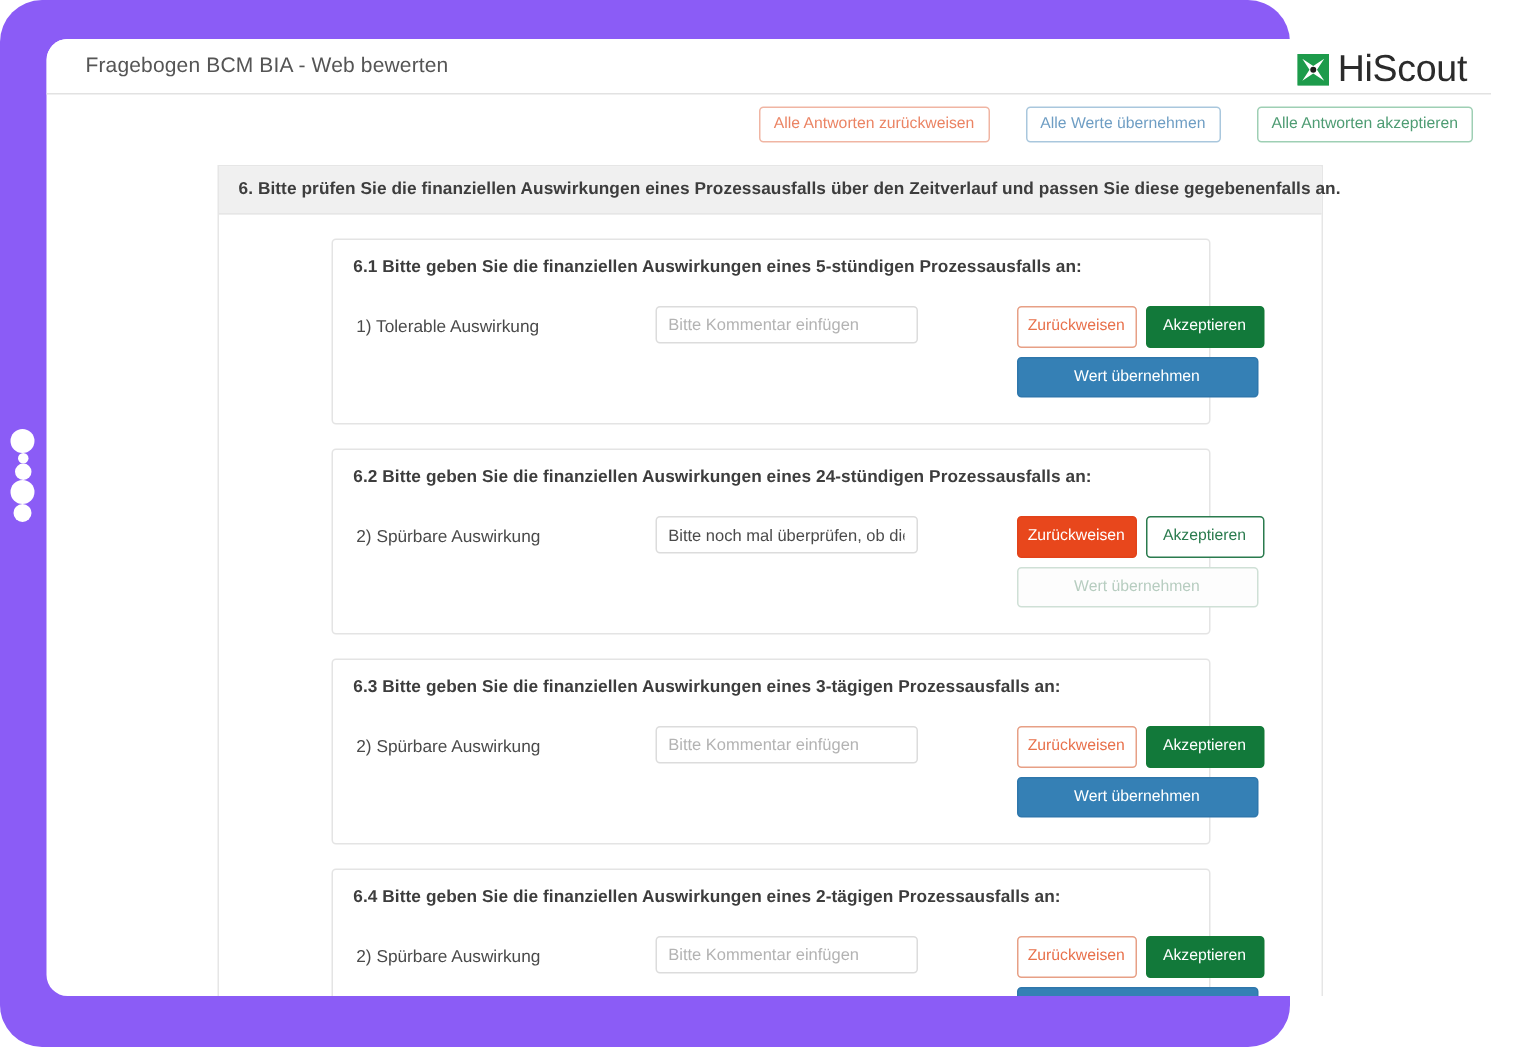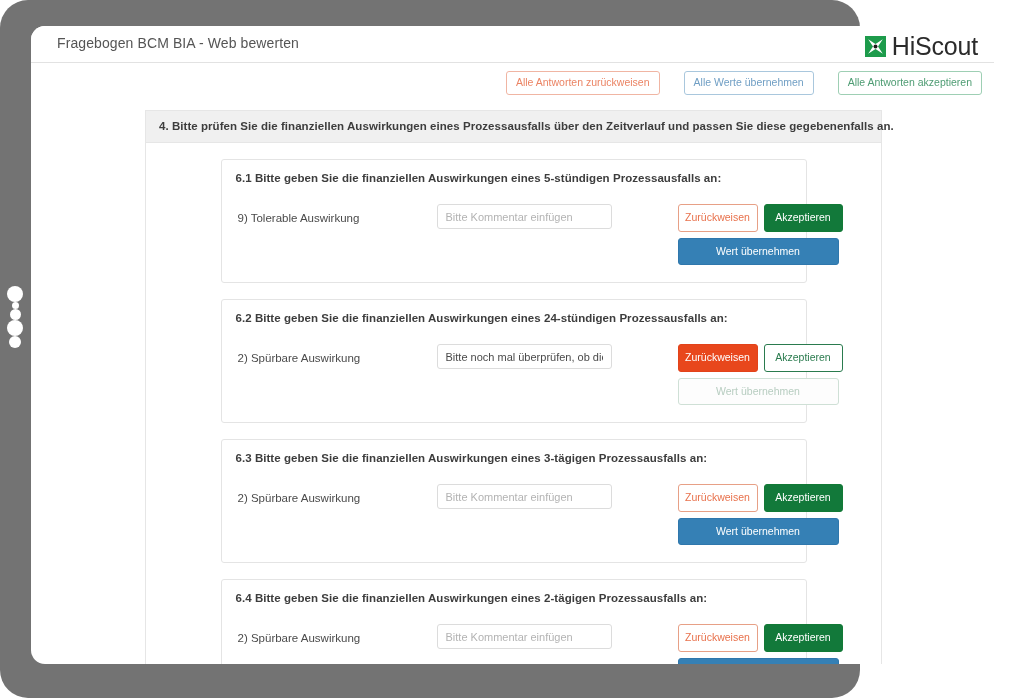--- a/index.html
+++ b/index.html
@@ -14,21 +14,21 @@
     font-family: "Liberation Sans", sans-serif;
     -webkit-font-smoothing: antialiased;
   }
 
   
   .device {
     position: absolute;
     left: 0; top: 0;
     width: 860px;
     height: 698px;
-    background: #737373;
+    background: #8b5cf6;
     border-radius: 28px;
     box-sizing: border-box;
   }
   .bezel-dots {
     position: absolute;
     left: 0;
     top: 286px;
     width: 30px;
     height: 130px;
   }
@@ -255,27 +255,27 @@
       </div>
     </div>
 
     <div class="toolbar">
       <div class="tb-btn tb-reject">Alle Antworten zurückweisen</div>
       <div class="tb-btn tb-apply">Alle Werte übernehmen</div>
       <div class="tb-btn tb-accept">Alle Antworten akzeptieren</div>
     </div>
 
     <div class="panel">
-      <div class="panel-head">4. Bitte prüfen Sie die finanziellen Auswirkungen eines Prozessausfalls über den Zeitverlauf und passen Sie diese gegebenenfalls an.</div>
+      <div class="panel-head">6. Bitte prüfen Sie die finanziellen Auswirkungen eines Prozessausfalls über den Zeitverlauf und passen Sie diese gegebenenfalls an.</div>
       <div class="panel-body">
 
         <div class="qcard">
           <div class="q-title">6.1 Bitte geben Sie die finanziellen Auswirkungen eines 5-stündigen Prozessausfalls an:</div>
           <div class="q-row">
-            <div class="q-answer">9) Tolerable Auswirkung</div>
+            <div class="q-answer">1) Tolerable Auswirkung</div>
             <input class="q-input" type="text" placeholder="Bitte Kommentar einfügen" style="">
             <div class="q-actions">
               <div class="q-actions-top">
                 <div class="btn btn-reject s-reject-idle">Zurückweisen</div>
                 <div class="btn btn-accept s-accept-active">Akzeptieren</div>
               </div>
               <div class="btn btn-wide s-apply-active">Wert übernehmen</div>
             </div>
           </div>
         </div>

